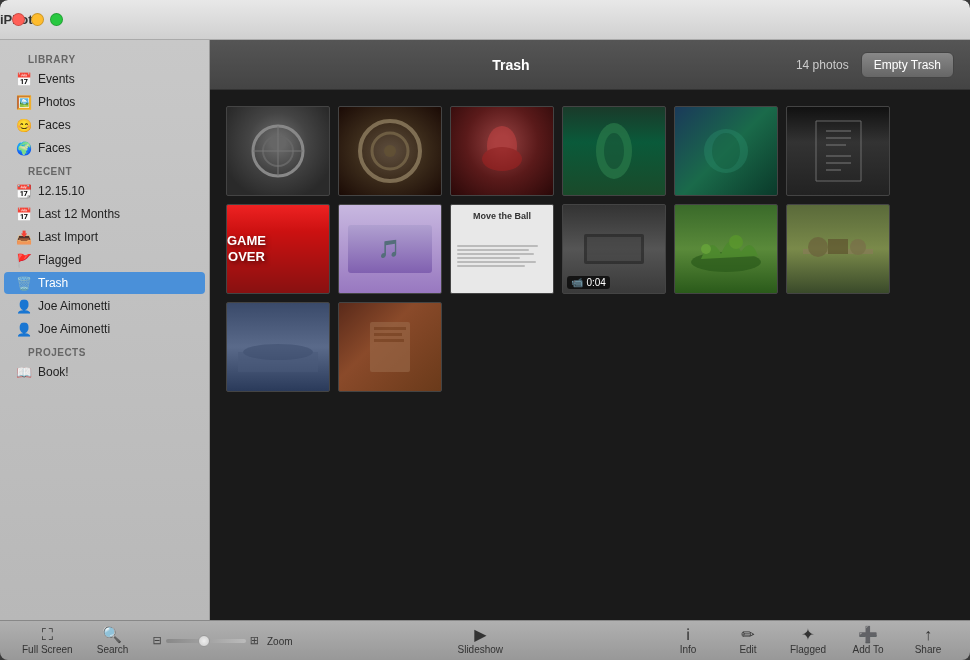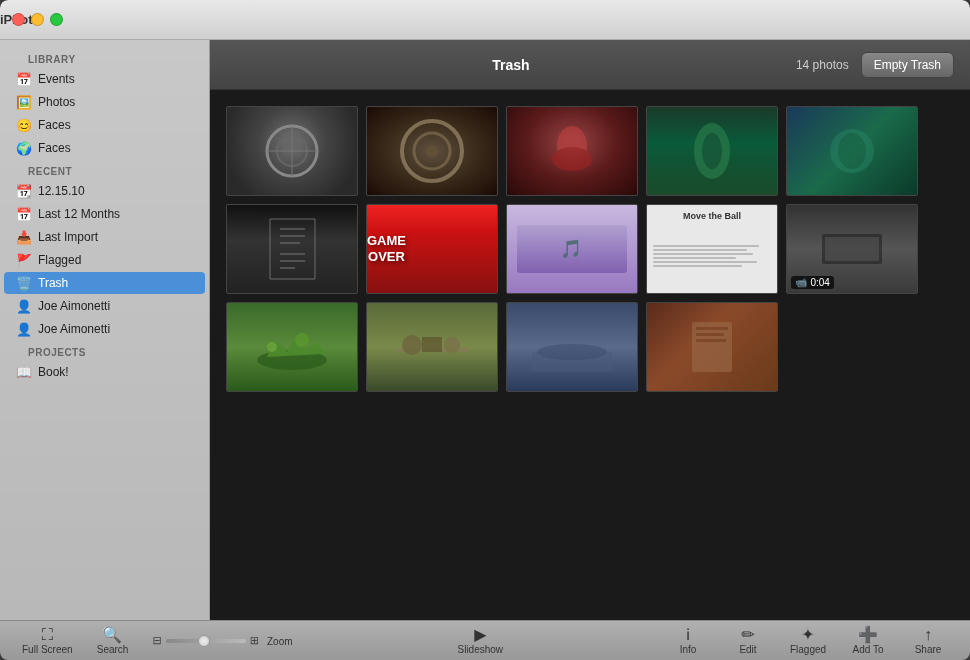--- a/index.html
+++ b/index.html
@@ -145,21 +145,21 @@
       flex: 1;
       padding: 16px;
       display: flex;
       flex-wrap: wrap;
       gap: 8px;
       align-content: flex-start;
       overflow-y: auto;
     }
 
     .photo-thumb {
-      width: 132px;
+      width: 104px;
       height: 90px;
       background: #2a2a2a;
       border: 1px solid #444;
       border-radius: 2px;
       overflow: hidden;
       cursor: pointer;
       position: relative;
       flex-shrink: 0;
     }
 

